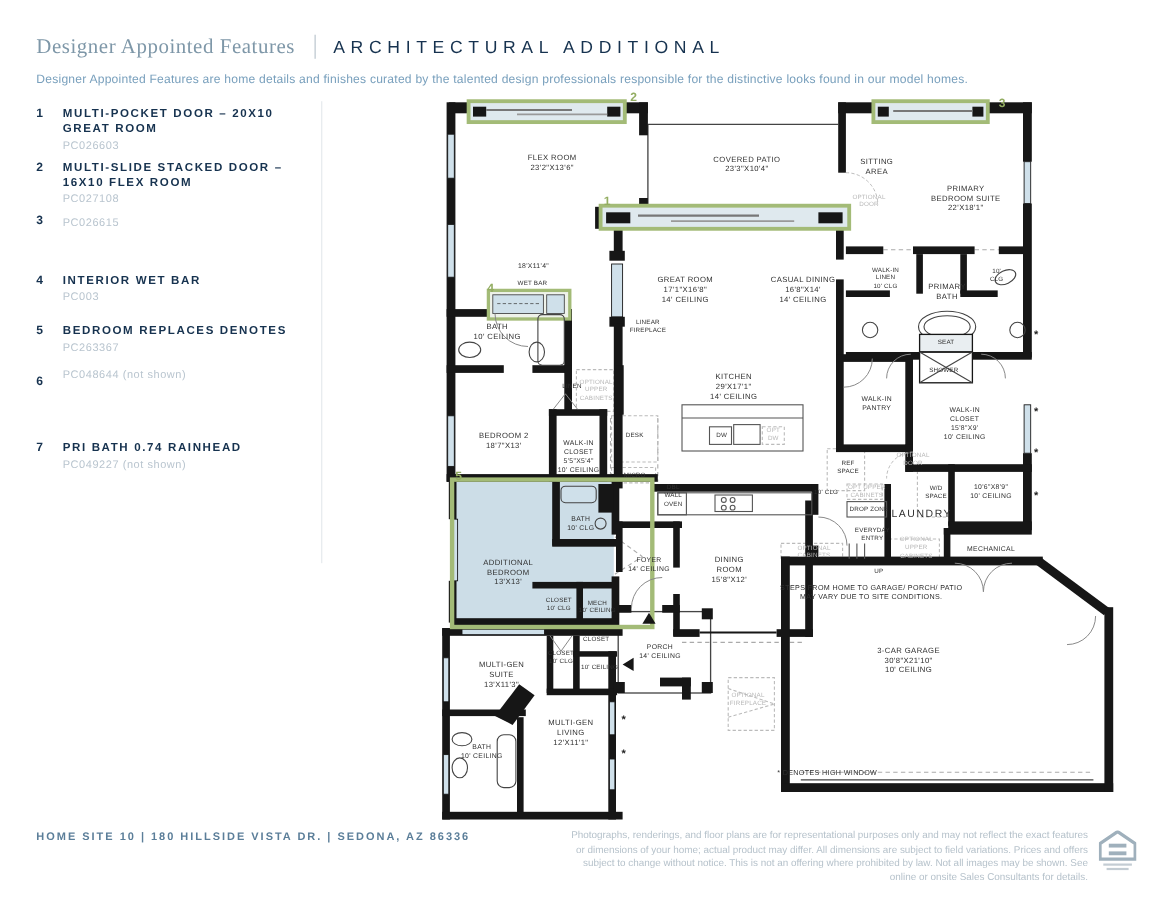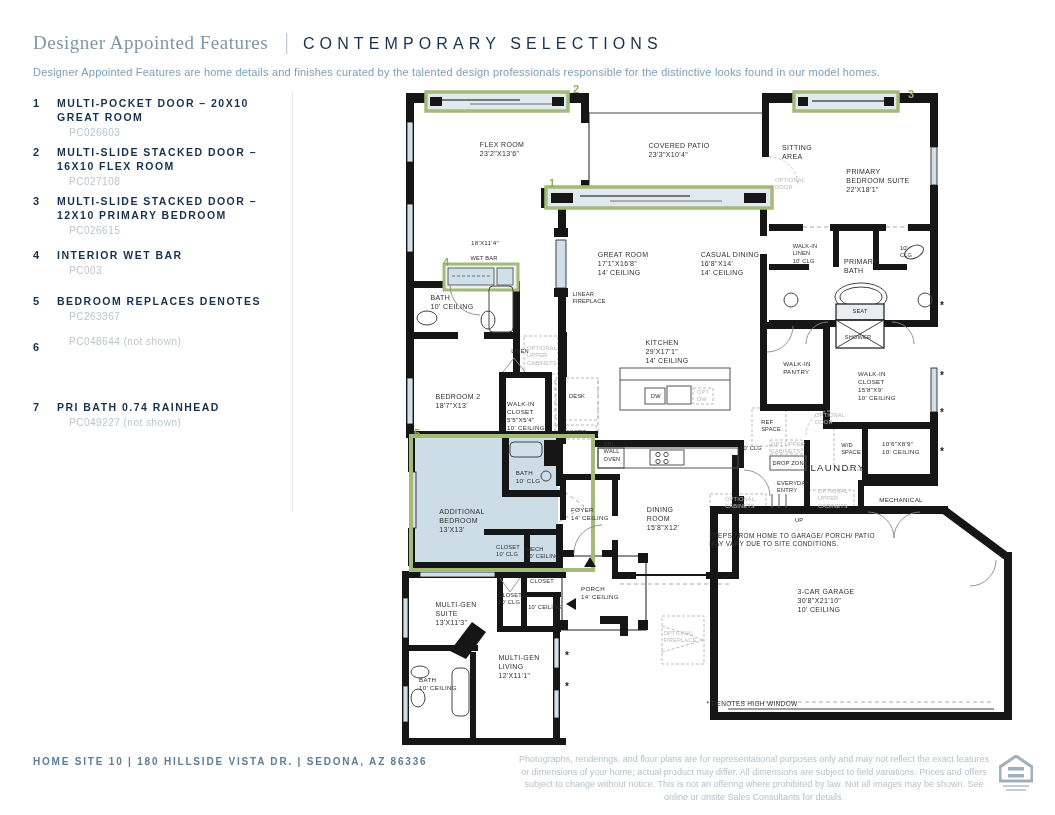--- a/index.html
+++ b/index.html
@@ -8,64 +8,63 @@
   
   .hdr{position:absolute;left:33px;top:28px;white-space:nowrap;}
   .hdr .serif{font-family:"Liberation Serif",serif;font-size:19px;color:#7e97a8;letter-spacing:.5px;}
   .hdr .bar{color:#c3ccd3;font-size:24px;font-weight:300;margin:0 14px 0 16px;font-family:"Liberation Serif",serif;}
   .hdr .arch{font-size:16px;color:#16324f;letter-spacing:.32em;font-weight:500;}
   .hdr-desc{position:absolute;left:33px;top:66px;font-size:11px;color:#79a0bd;letter-spacing:.2px;}
   
   .feat{position:absolute;left:33px;width:262px;}
   .feat .num{position:absolute;left:0;top:1px;font-size:11px;font-weight:bold;color:#16324f;}
   .feat .tt{margin-left:24px;font-size:10.5px;font-weight:bold;color:#16324f;letter-spacing:.14em;line-height:1.35;}
-  .feat .code{margin-left:36px;margin-top:3px;font-size:10px;color:#b9c5cf;letter-spacing:.05em;}
+  .feat .code{margin-left:24px;margin-top:3px;font-size:10px;color:#b9c5cf;letter-spacing:.05em;}
   .side-divider{position:absolute;left:292px;top:92px;width:1px;height:420px;background:#e3e8ec;}
   
   #plansvg{position:absolute;left:0;top:0;}
   .pl{position:absolute;transform:translate(-50%,-50%);font-size:7px;line-height:1.3;color:#2f2f2f;
-      letter-spacing:.05em;white-space:pre-line;font-weight:500;}
+      letter-spacing:.05em;text-align:center;white-space:pre-line;font-weight:500;}
   .pl.sm{font-size:6.2px;}
   .pl.xs{font-size:5.7px;letter-spacing:.03em;}
   .pl.lg{font-size:9.5px;letter-spacing:.15em;font-weight:500;}
   .pl.note{font-size:6.5px;}
   .pl.gray{color:#b8b8b8;}
   .marker{position:absolute;transform:translate(-50%,-50%);font-size:11px;font-weight:bold;color:#93ad62;}
   .ast{position:absolute;transform:translate(-50%,-50%);font-size:10px;color:#222;font-weight:bold;}
   
   .foot-left{position:absolute;left:33px;top:753px;font-size:10px;font-weight:bold;color:#5b7e99;
              letter-spacing:.18em;line-height:1.75;}
-  .foot-right{position:absolute;right:66px;top:753px;width:470px;text-align:center;font-size:9px;
+  .foot-right{position:absolute;right:66px;top:753px;width:470px;text-align:right;font-size:9px;
               color:#b6c2cb;line-height:1.4;}
   .eho{position:absolute;left:999px;top:755px;}
 </style>
 </head>
 <body>
 
 <div id="page">
 
   <div class="hdr">
-    <span class="serif">Designer Appointed Features</span><span class="bar">|</span><span class="arch">CONTEMPORARY SELECTIONS</span>
+    <span class="serif">Designer Appointed Features</span><span class="bar">|</span><span class="arch">ARCHITECTURAL ADDITIONAL</span>
   </div>
   <div class="hdr-desc">Designer Appointed Features are home details and finishes curated by the talented design professionals responsible for the distinctive looks found in our model homes.</div>
 
   <div class="side-divider"></div>
   <div class="feat" style="top:96px">
       <span class="num">1</span>
       <div class="tt">MULTI-POCKET DOOR – 20X10 GREAT ROOM</div>
       <div class="code">PC026603</div>
     </div>
   <div class="feat" style="top:145px">
       <span class="num">2</span>
       <div class="tt">MULTI-SLIDE STACKED DOOR – 16X10 FLEX ROOM</div>
       <div class="code">PC027108</div>
     </div>
   <div class="feat" style="top:194px">
       <span class="num">3</span>
-      <div class="tt">MULTI-SLIDE STACKED DOOR – 12X10 PRIMARY BEDROOM</div>
       <div class="code">PC026615</div>
     </div>
   <div class="feat" style="top:248px">
       <span class="num">4</span>
       <div class="tt">INTERIOR WET BAR</div>
       <div class="code">PC003</div>
     </div>
   <div class="feat" style="top:294px">
       <span class="num">5</span>
       <div class="tt">BEDROOM REPLACES DENOTES</div>

